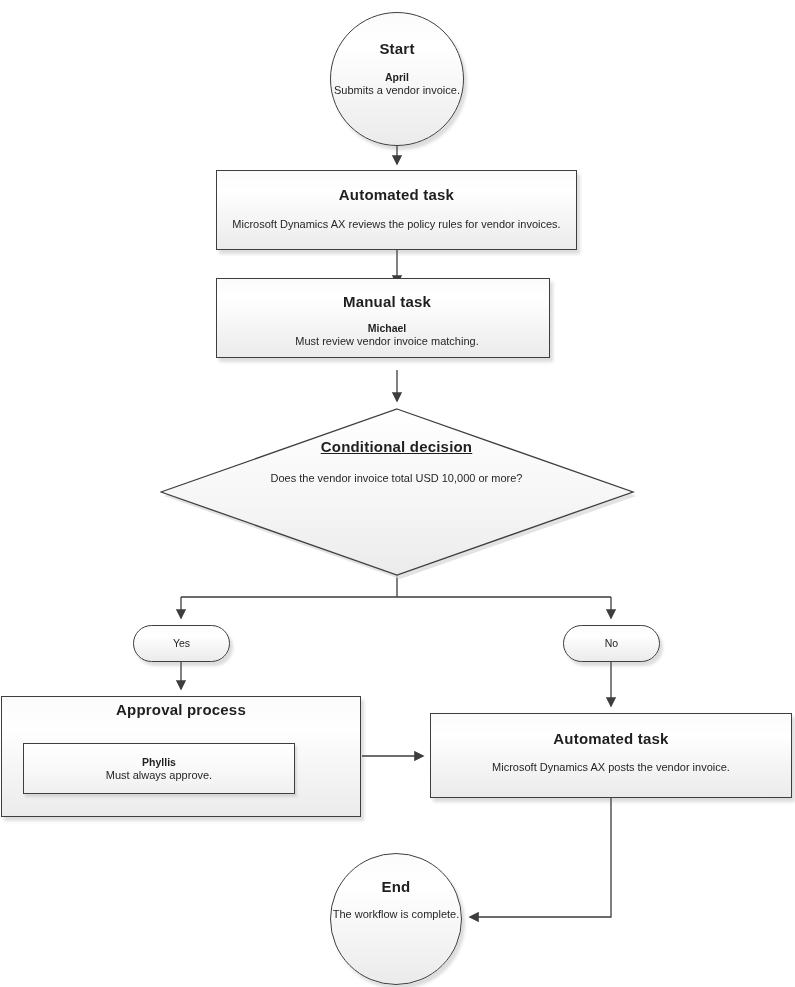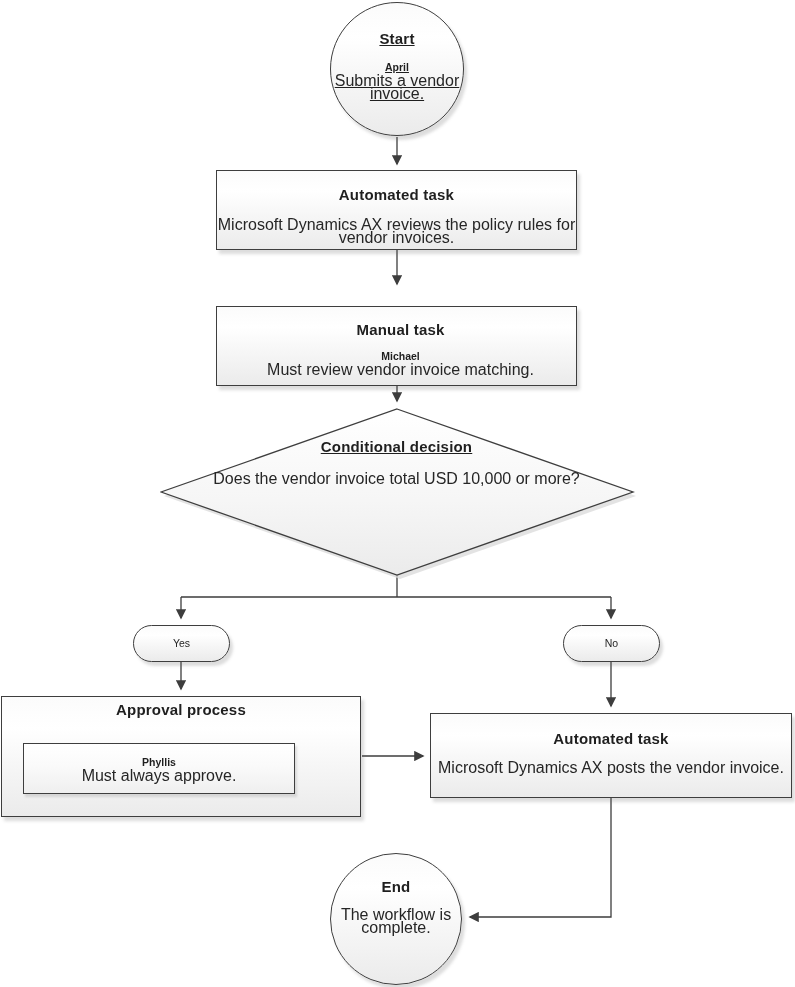--- a/index.html
+++ b/index.html
@@ -40,33 +40,33 @@
     font-weight: bold;
     color: #1f1f1f;
     letter-spacing: 0.2px;
   }
   .node-person {
     font-size: 10.5px;
     font-weight: bold;
     line-height: 13px;
   }
   .node-desc {
-    font-size: 16px;
+    font-size: 11px;
     line-height: 13px;
     color: #262626;
   }
 
   
-  .start-node   { left: 330px; top: 2px;   width: 134px; height: 134px; padding-top: 27px; text-decoration: underline; }
+  .start-node   { left: 330px; top: 12px;   width: 134px; height: 134px; padding-top: 27px; }
   .start-node .node-title { margin-bottom: 14px; }
 
   .review-node  { left: 216px; top: 170px; width: 361px; height: 80px; padding-top: 15px; }
   .review-node .node-title { margin-bottom: 15px; }
 
-  .manual-node  { left: 216px; top: 306px; width: 361px; height: 80px; padding-top: 14px; padding-left: 8px; }
+  .manual-node  { left: 216px; top: 278px; width: 334px; height: 80px; padding-top: 14px; padding-left: 8px; }
   .manual-node .node-title { margin-bottom: 12px; }
 
   .decision-node { left: 160px; top: 408px; width: 480px; height: 174px; border: none; background: none; box-shadow: none; }
   .decision-node svg { position: absolute; left: 0; top: 0; }
   .decision-text { position: absolute; left: 0; top: 0; width: 473px; }
   .decision-text .node-title { margin-top: 30px; margin-bottom: 17px; text-decoration: underline; }
 
   .yes-node { left: 133px; top: 625px; width: 97px; height: 37px; line-height: 34px; font-size: 10.5px; }
   .no-node  { left: 563px; top: 625px; width: 97px; height: 37px; line-height: 34px; font-size: 10.5px; }
 

